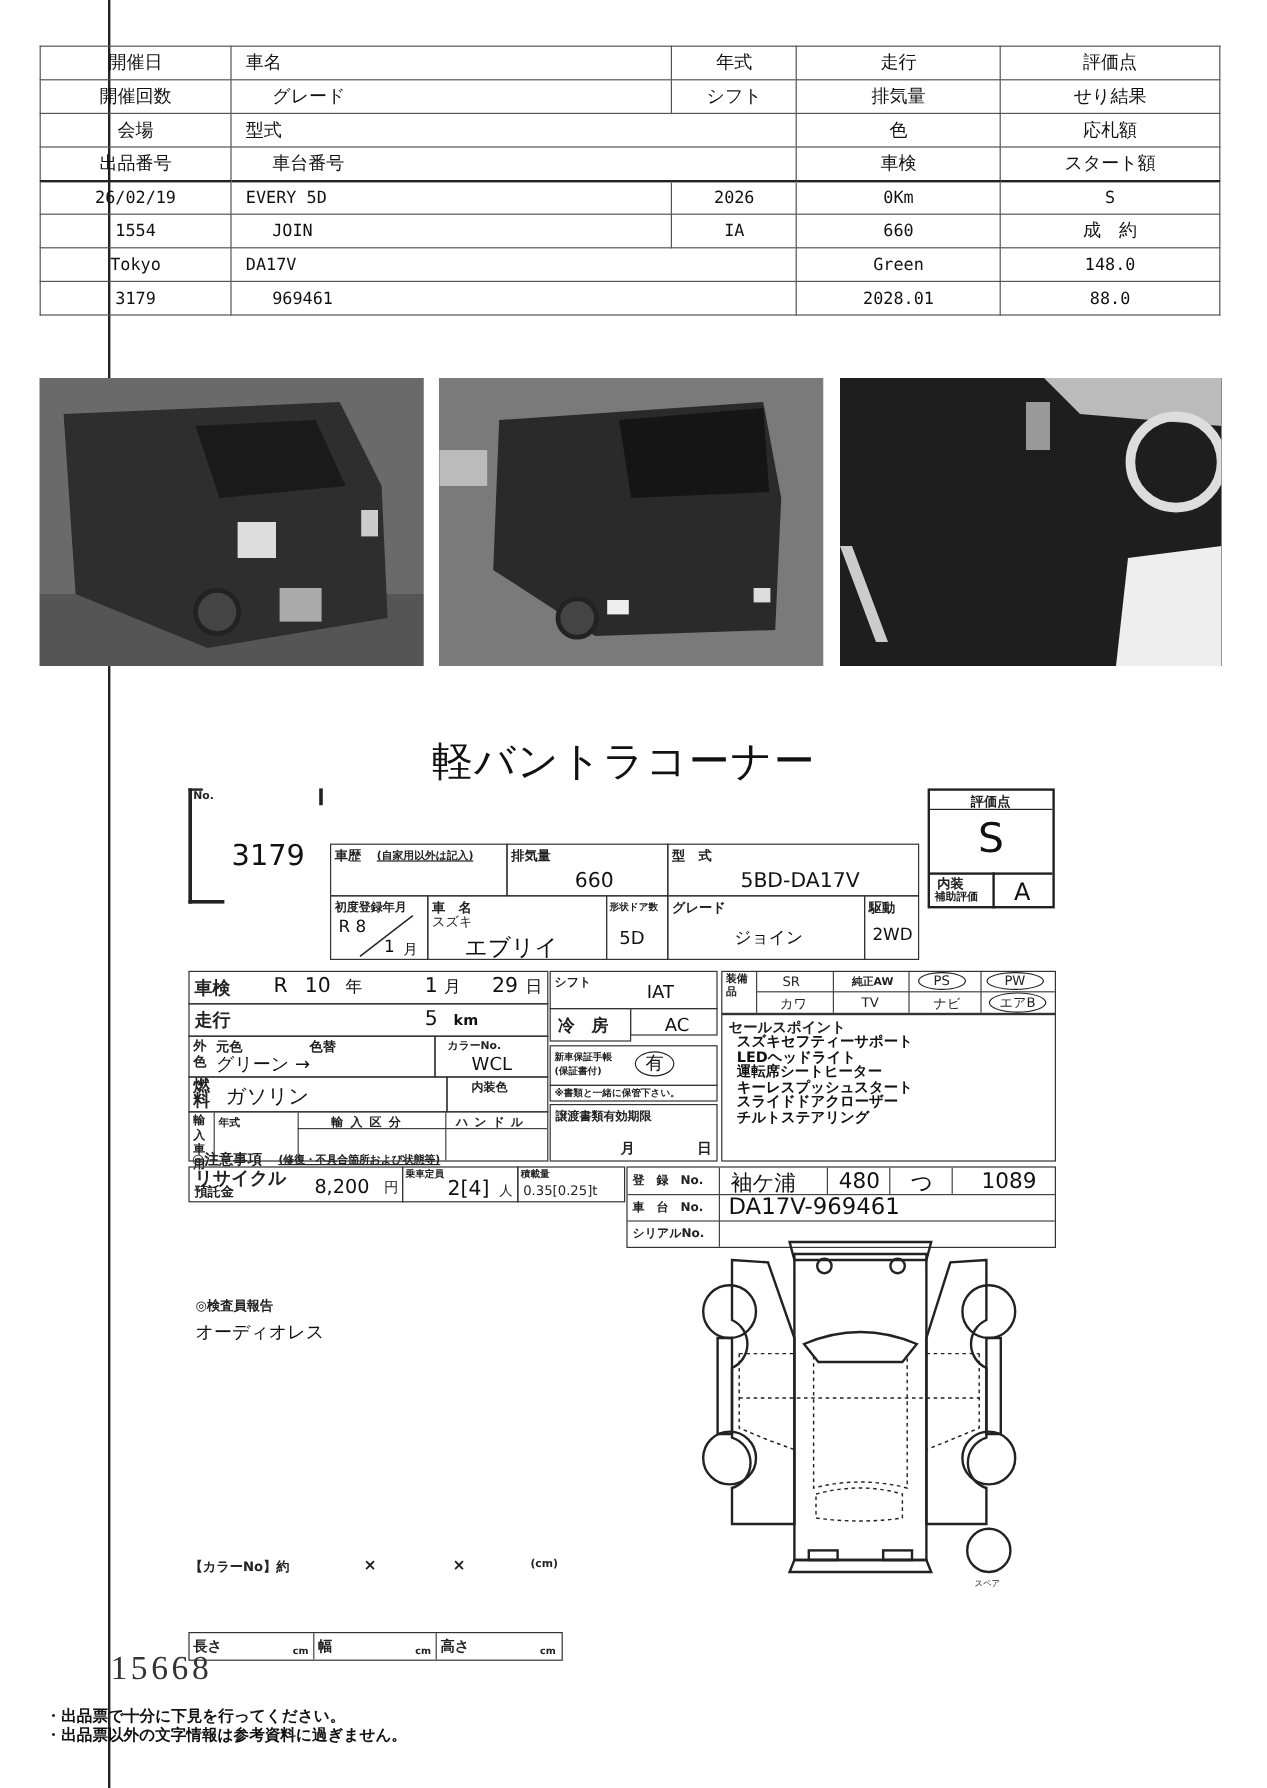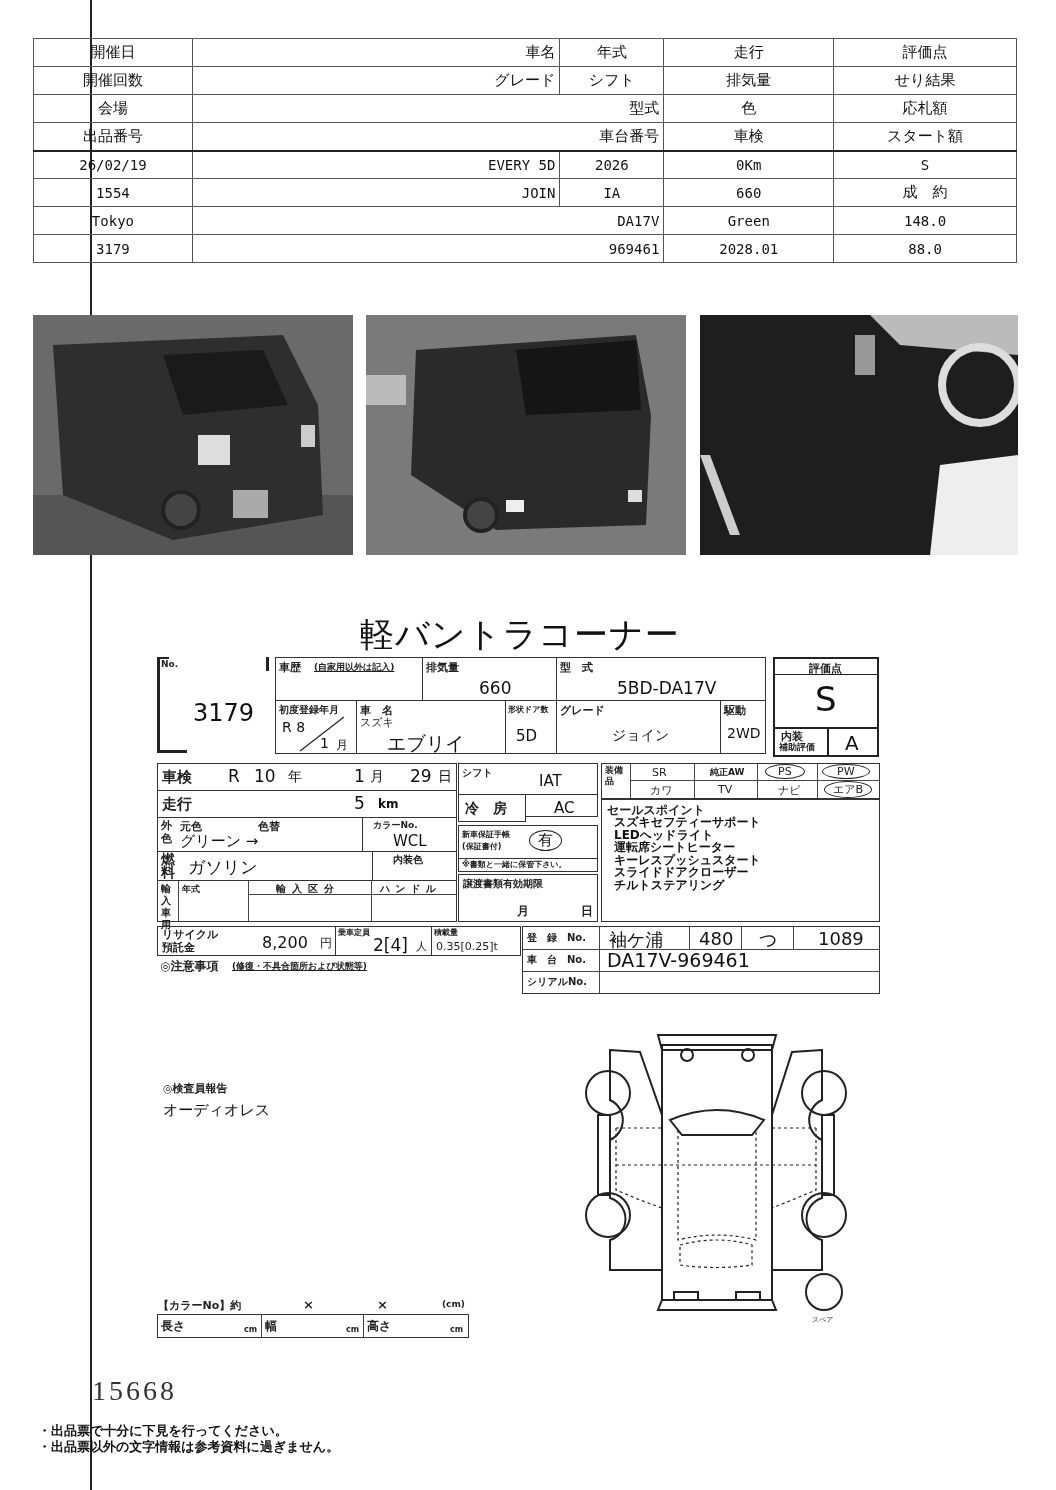--- a/index.html
+++ b/index.html
@@ -7,39 +7,39 @@
   body { position: relative; font-family: "DejaVu Sans", sans-serif; color: #111; }
 
   
   .scan-line { position: absolute; left: 90px; top: 0; width: 1.5px; height: 1490px; background: #222; }
 
   
   .summary { position: absolute; left: 33px; top: 38px; width: 984px; border-collapse: collapse; font-size: 15px; }
   .summary td { border: 1px solid #555; height: 28px; text-align: center; padding: 0 4px; }
   .summary tr.sep td { border-top: 2px solid #222; }
   .summary td.c1 { width: 159px; }
-  .summary td.c2 { width: 368px; text-align: right; padding-left: 12px; }
+  .summary td.c2 { width: 368px; text-align: left; padding-left: 12px; }
   .summary td.c3 { width: 104px; }
   .summary td.c4 { width: 170px; }
   .summary td.c5 { width: 183px; }
   .summary td.indent { padding-left: 34px; }
   .summary .mono { font-family: "DejaVu Sans Mono", monospace; font-size: 14px; }
 
   
   .photo { position: absolute; top: 315px; height: 240px; overflow: hidden; background: #555; }
   .photo svg { width: 100%; height: 100%; display: block; }
   .p1 { left: 33px; width: 320px; }
   .p2 { left: 366px; width: 320px; }
   .p3 { left: 700px; width: 318px; }
 
   
   .form-title { position: absolute; left: 360px; top: 612px; font-size: 34px; letter-spacing: 1px; font-family: "DejaVu Sans", sans-serif; }
 
   
-  .bx { position: absolute; border: 1.5px solid #333; }
+  .bx { position: absolute; border: 1.5px solid #333; margin-top: 46px; }
   .lbl { position: absolute; font-size: 11px; font-weight: bold; color: #222; white-space: nowrap; }
   .val { position: absolute; font-size: 17px; white-space: nowrap; }
 
   .no-box { position: absolute; left: 157px; top: 657px; width: 112px; height: 96px; }
   .no-box .corner-tl { position:absolute; left:0; top:0; width:112px; height:96px; border-left:3px solid #222; border-top:0; }
   .no-box .bar-top { position:absolute; left:0; top:0; width:12px; height:2px; background:#222; }
   .no-box .bar-right { position:absolute; right:0; top:0; width:3px; height:14px; background:#222; }
   .no-box .bar-bot { position:absolute; left:0; bottom:0; width:30px; height:3px; background:#222; }
 
   .score-box { position: absolute; left: 773px; top: 657px; width: 106px; height: 100px; border: 2px solid #222; }
@@ -299,21 +299,21 @@
     <div>スズキセフティーサポート</div>
     <div>LEDヘッドライト</div>
     <div>運転席シートヒーター</div>
     <div>キーレスプッシュスタート</div>
     <div>スライドドアクローザー</div>
     <div>チルトステアリング</div>
   </div>
 </div>
 
 <div class="bx" style="left:157px;top:926px;width:179px;height:30px">
-  <span class="lbl" style="left:4px;top:0;font-size:11px">リサイクル</span>
+  <span class="lbl" style="left:4px;top:0;font-size:15px">リサイクル</span>
   <span class="lbl" style="left:4px;top:13px;font-size:11px">預託金</span>
   <span class="val" style="left:104px;top:6px;font-size:16px">8,200</span>
   <span class="lbl" style="left:162px;top:8px;font-size:12px;font-weight:normal">円</span>
 </div>
 <div class="bx" style="left:335px;top:926px;width:97px;height:30px">
   <span class="lbl" style="left:2px;top:0;font-size:8px">乗車定員</span>
   <span class="val" style="left:37px;top:8px;font-size:17px">2[4]</span>
   <span class="lbl" style="left:80px;top:12px;font-size:11px;font-weight:normal">人</span>
 </div>
 <div class="bx" style="left:431px;top:926px;width:90px;height:30px">

